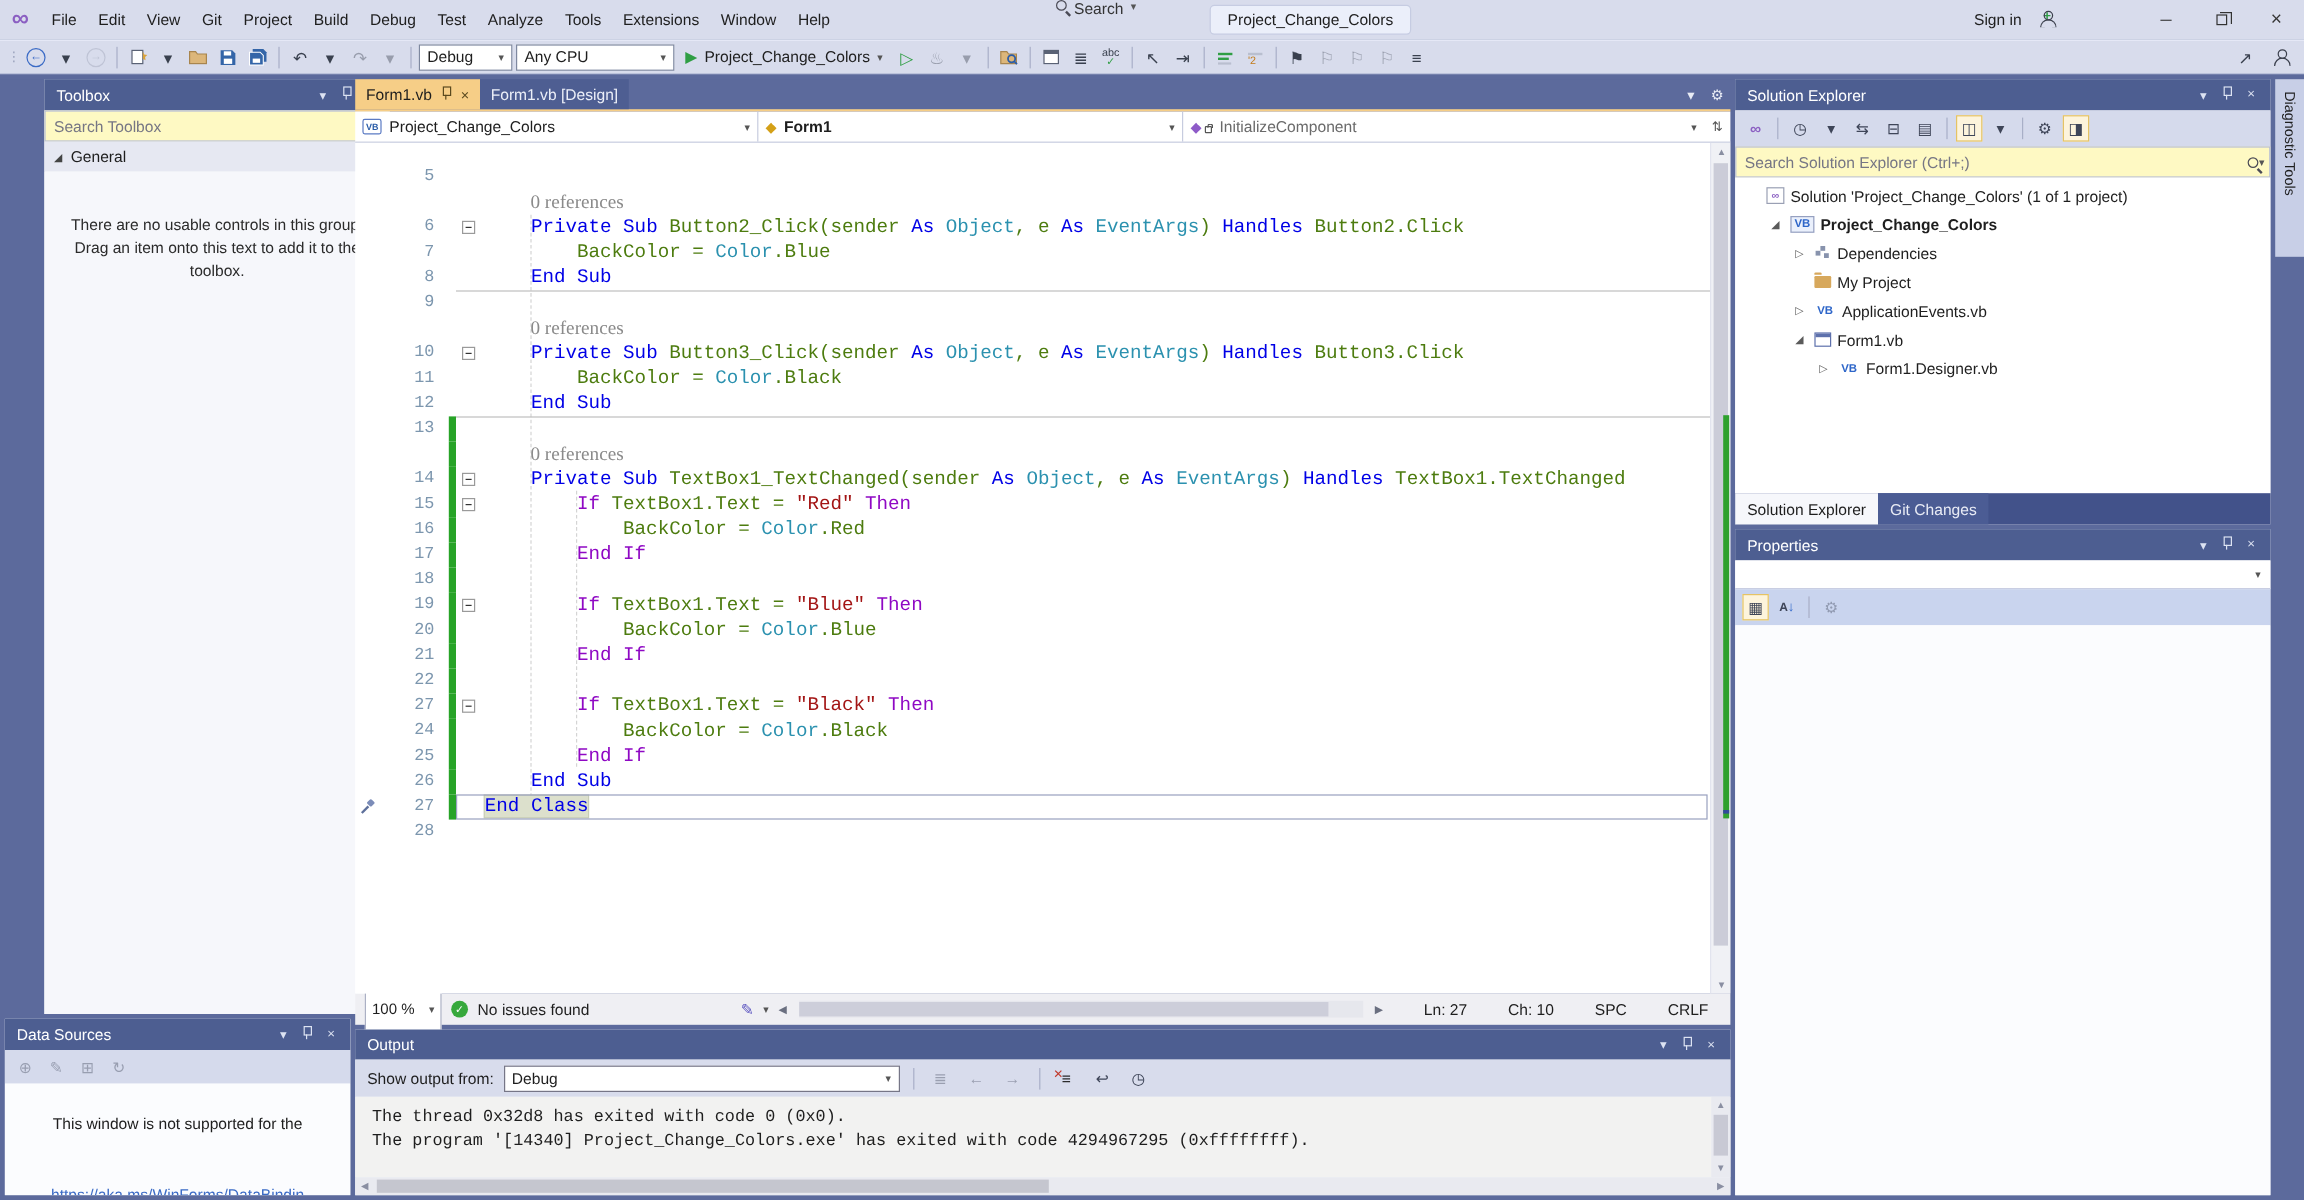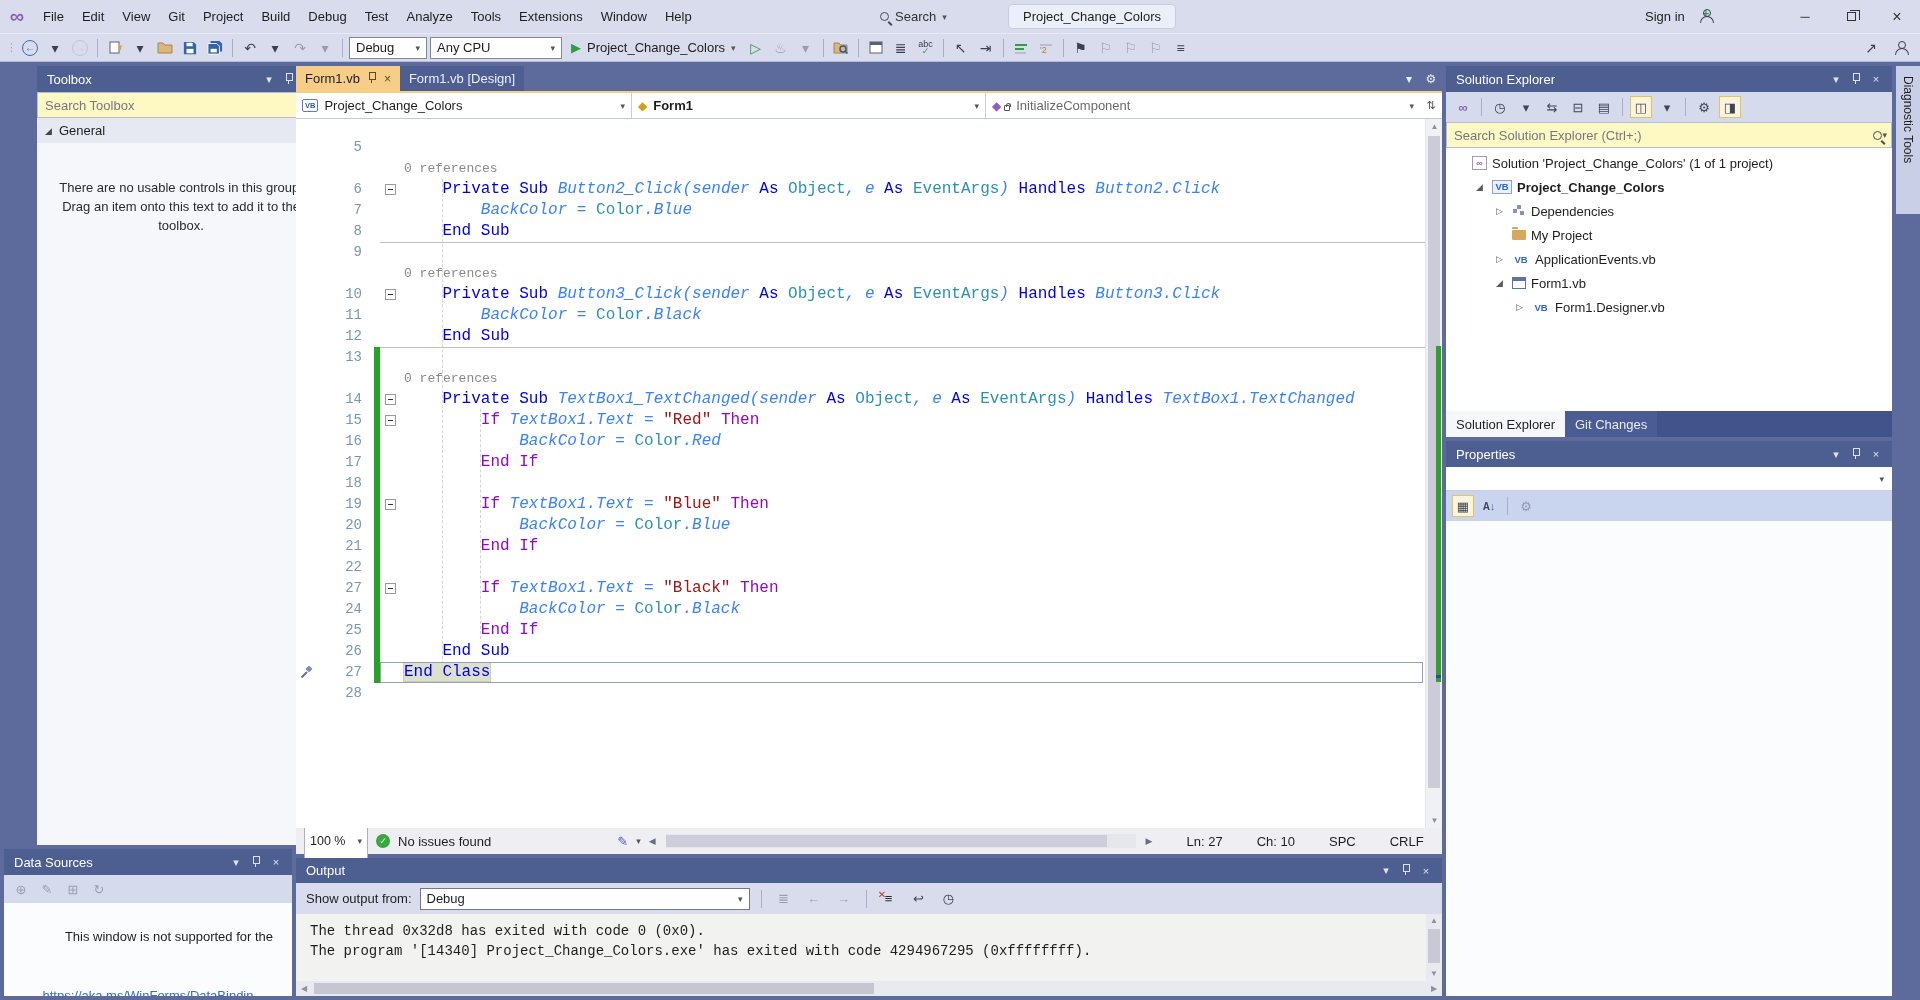--- a/index.html
+++ b/index.html
@@ -4,21 +4,21 @@
 <style>
   * { margin:0; padding:0; box-sizing:border-box; }
   html,body { width:1920px; height:1000px; overflow:hidden; }
   body { background:#5C6A9C; font-family:"Liberation Sans",sans-serif; position:relative; color:#1E1E1E; }
 
   
   .titlebar { position:absolute; left:0; top:0; width:1920px; height:33px; background:#D8DCEC; display:flex; align-items:center; }
   .vslogo { width:34px; text-align:center; color:#8B5FC2; font-size:20px; font-weight:bold; }
   .menubar { display:flex; height:100%; align-items:center; }
   .menu-item { padding:0 9px; font-size:13px; line-height:33px; cursor:default; }
-  .tb-search { position:absolute; left:880px; top:0; height:33px; display:flex; align-items:center; gap:6px; font-size:13px; color:#333; }
+  .tb-search { position:absolute; left:880px; top:0; height:33px; display:flex; align-items:flex-start; gap:6px; font-size:13px; color:#333; }
   .mag { width:9px; height:9px; border:1.5px solid #4A4A55; border-radius:50%; position:relative; display:inline-block; }
   .mag::after { content:""; position:absolute; left:8px; top:8px; width:5px; height:1.5px; background:#4A4A55; transform:rotate(45deg); transform-origin:0 0; }
   .chev { font-size:9px; color:#555; }
   .win-title { position:absolute; left:1008px; top:4px; height:25px; padding:0 14px; background:#EBEFFA; border:1px solid #C6CCE2; border-radius:4px; font-size:13px; line-height:23px; }
   .signin { position:absolute; left:1645px; top:0; height:33px; display:flex; align-items:center; gap:8px; font-size:13px; }
   .person { width:14px; height:13px; position:relative; display:inline-block; }
   .person::before { content:""; position:absolute; left:4px; top:0; width:6px; height:6px; border-radius:50%; border:1.5px solid #3A3F4C; }
   .person::after { content:""; position:absolute; left:1px; top:7px; width:12px; height:6px; border:1.5px solid #3A3F4C; border-bottom:none; border-radius:7px 7px 0 0; }
   .plus { color:#2E9B44; font-weight:bold; font-size:11px; position:relative; left:10px; top:-5px; }
   .winbtns { position:absolute; right:0; top:0; height:33px; display:flex; }
@@ -59,21 +59,21 @@
   
   #toolbox { left:4px; top:66px; width:288px; height:779px;margin-left:33px; }
   .group-row { height:25px; background:#E6E8F2; font-size:13px; display:flex; align-items:center; padding-left:8px; gap:7px; flex:none; color:#1E1E1E; }
   .exp-g { font-size:9px; color:#444; }
   .tbx-body { flex:1; background:#F6F7FB; }
   .tbx-empty { margin:36px auto 0; width:246px; text-align:center; font-size:13px; line-height:1.45; color:#2B2B2B; }
 
   
   #data-sources { left:4px; top:849px; width:288px; height:147px; overflow:hidden; }
   .ds-body { flex:1; background:#FBFCFE; position:relative; overflow:hidden; }
-  .ds-msg { margin:26px auto 18px; width:250px; text-align:right; font-size:13px; color:#1E1E1E; }
+  .ds-msg { margin:26px auto 18px; width:250px; text-align:center; font-size:13px; color:#1E1E1E; }
   .ds-link { position:absolute; left:50%; transform:translateX(-50%); bottom:-7px; font-size:13px; color:#3B6BC6; white-space:nowrap; }
 
   
   #editor-group { position:absolute; left:296px; top:66px; width:1146px; height:788px; display:flex; flex-direction:column; background:transparent; }
   .tabstrip { height:27px; display:flex; align-items:flex-end; border-bottom:2px solid #F6CE87; flex:none; }
   .dtab { height:25px; display:flex; align-items:center; gap:7px; padding:0 9px; font-size:13px; }
   .dtab.active { background:#F6CE87; color:#1E1E1E; }
   .dtab.inactive { background:#4E5E92; color:#ECEFF8; }
   .dtab .pin::before { border-color:#5B4A1F; } .dtab .pin::after { border-color:#5B4A1F; }
   .dtab .x { font-size:12px; color:#5B4A1F; }
@@ -95,22 +95,22 @@
   .code-scroll { position:absolute; inset:0 17px 0 0; padding-top:18px; overflow:hidden; }
   .crow { display:flex; height:21px; line-height:21px; font-family:"Liberation Mono","DejaVu Sans Mono",monospace; font-size:16px; position:relative; }
   .glyph { width:20px; flex:none; display:flex; align-items:center; justify-content:center; }
   .lnum { width:58px; flex:none; text-align:right; padding-right:12px; color:#7C96AE; font-size:14px; }
   .cbar { width:6px; flex:none; }
   .chgon .cbar { background:#27A327; }
   .fold { width:22px; flex:none; position:relative; }
   .foldbox { position:absolute; left:5px; top:5px; width:11px; height:11px; border:1px solid #9A9A9A; background:#fff; }
   .foldbox::after { content:""; position:absolute; left:2px; right:2px; top:4px; border-top:1px solid #333; }
   .ctext { white-space:pre; padding-left:2px; }
-  .codelens { font-family:Liberation Mono, monospace; font-size:13px; color:#8A8A8A; }
-  .tk-k { color:#0000E6; } .tk-c { color:#8F08C4; } .tk-y { color:#2B91AF; } .tk-s { color:#A31515; } .tk-p { color:#3b82f6;font-style:italic; }
+  .codelens { font-family:Liberation Serif, serif; font-size:16px; color:#8A8A8A; margin-left:38px; }
+  .tk-k { color:#0000E6; } .tk-c { color:#8F08C4; } .tk-y { color:#2B91AF; } .tk-s { color:#A31515; } .tk-p { color:#4d7c0f; }
   .tk-kh { color:#0000E6; background:#DCE0CC; box-shadow:0 0 0 1px #C8CDB6; }
   .sepafter::after { content:""; position:absolute; left:84px; right:0; bottom:-1px; border-bottom:1px solid #BFBFBF; }
   .cur::before { content:""; position:absolute; left:84px; right:2px; top:0; bottom:0; border:1px solid #98A0BF; pointer-events:none; }
   .iguide { position:absolute; border-left:1px dashed #D4D4D4; width:0; }
 
   
   .vscroll { position:absolute; right:0; top:0; bottom:0; width:17px; background:#F0F1F5; border-left:1px solid #E2E4EE; }
   .vscroll .arr { position:absolute; left:0; width:17px; height:15px; text-align:center; font-size:8px; color:#8A8FA2; line-height:15px; }
   .vthumb { position:absolute; left:2px; right:2px; top:17px; bottom:40px; background:#CBCCD8; }
   .vmark-g { position:absolute; right:1px; width:5px; top:227px; height:336px; background:#2EA12D; }

